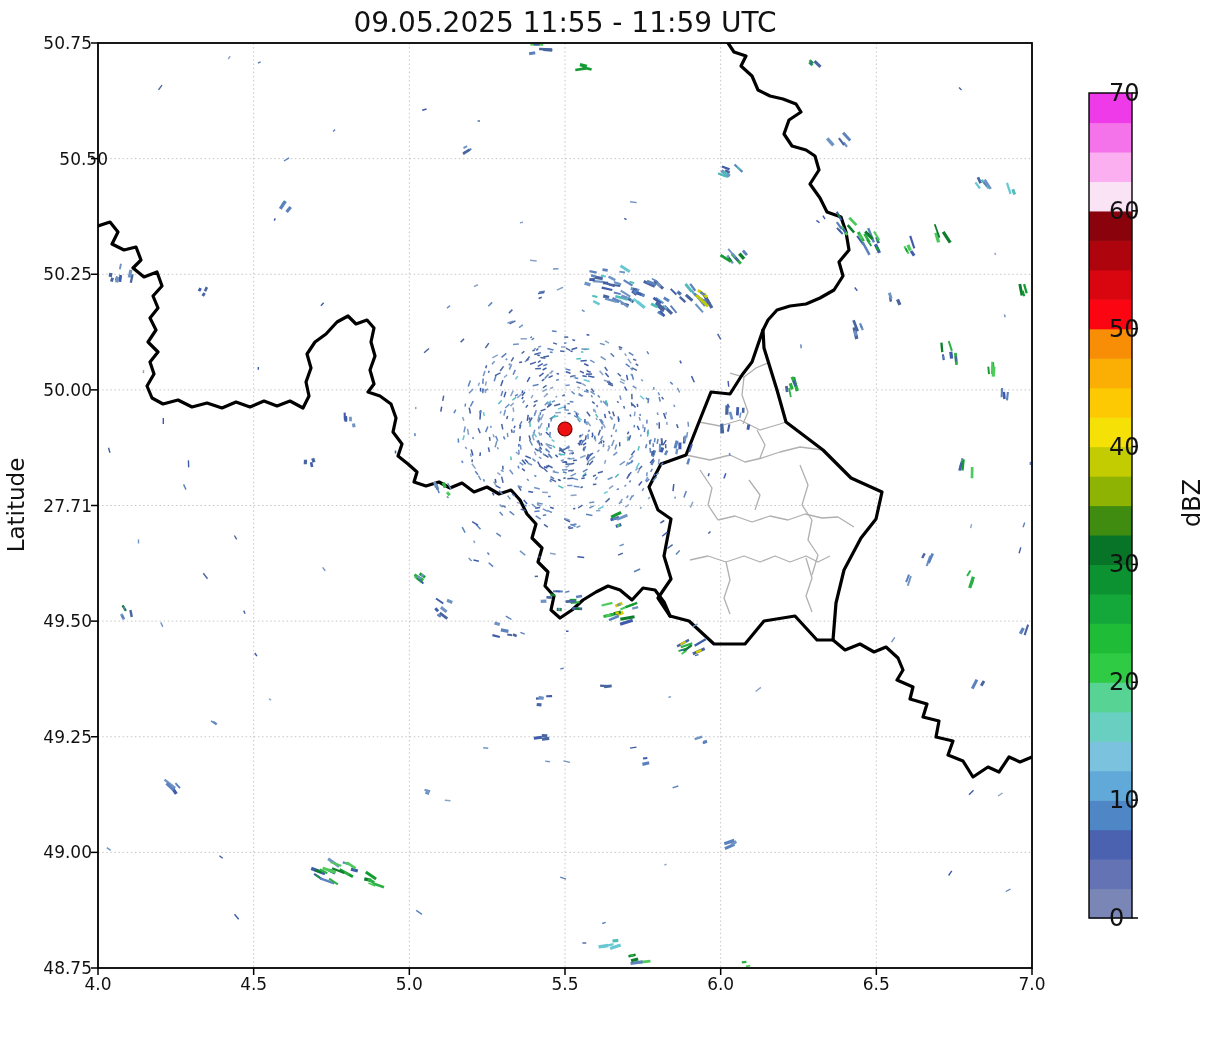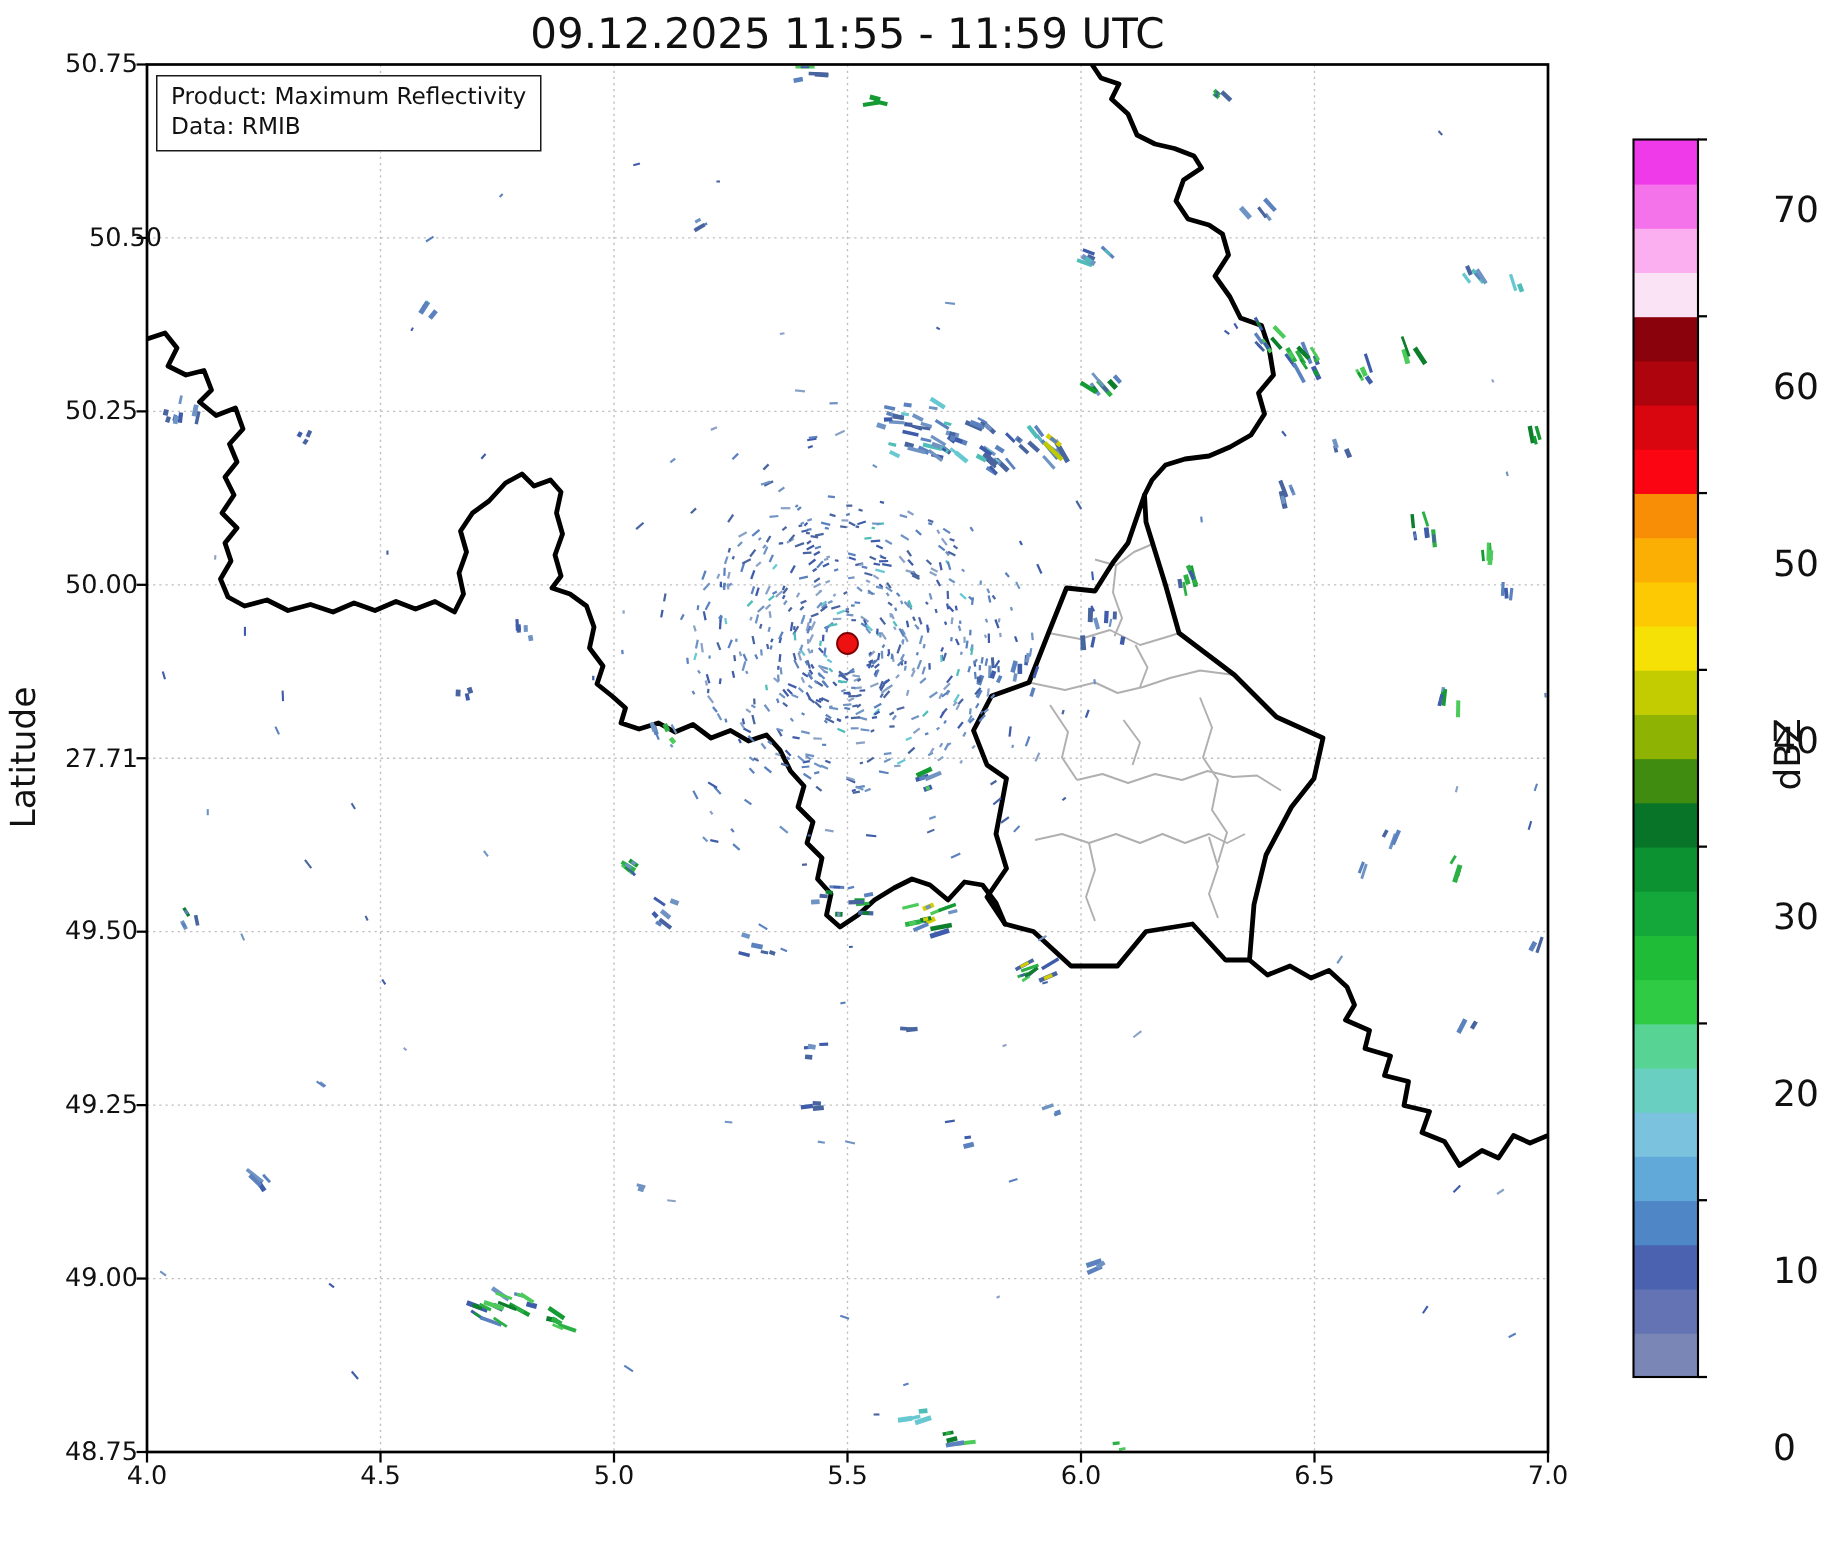--- a/index.html
+++ b/index.html
@@ -11,22 +11,22 @@
   .infobox{position:absolute;left:104px;top:50px;background:#ffffff;border:1.4px solid #1a1a1a;
            padding:3px 9px 5px 9px;font-size:15.5px;line-height:1.32;color:#111;}
   .xticklabel{position:absolute;top:974px;width:60px;margin-left:-30px;text-align:center;
               font-size:17px;color:#111;}
   .yticklabel{position:absolute;left:0px;width:92px;text-align:right;margin-top:-10px;
               font-size:17px;color:#111;}
   .axislabel-x{position:absolute;left:98px;top:1000px;width:934px;text-align:center;
                font-size:23px;color:#111;}
   .axislabel-y{position:absolute;left:16px;top:505px;transform:translate(-50%,-50%) rotate(-90deg);
                font-size:23px;color:#111;white-space:nowrap;}
-  .cbarticklabel{position:absolute;left:1182px;transform:translateY(-50%);
-                 font-size:24px;color:#111;margin-top:47px;}
+  .cbarticklabel{position:absolute;left:1109px;transform:translateY(-50%);
+                 font-size:24px;color:#111;}
   .cbarlabel{position:absolute;left:1192px;top:503px;transform:translate(-50%,-50%) rotate(-90deg);
              font-size:24px;color:#111;white-space:nowrap;}
 </style>
 </head>
 <body>
 
 <div id="figure">
   <svg id="map-svg" width="1219" height="1040">
       <defs>
         <clipPath id="plotclip">
@@ -1202,26 +1202,22 @@
         <line x1="1132" y1="800.1428571428571" x2="1138" y2="800.1428571428571" stroke="#000" stroke-width="1.5"></line>
         <line x1="1132" y1="682.2857142857143" x2="1138" y2="682.2857142857143" stroke="#000" stroke-width="1.5"></line>
         <line x1="1132" y1="564.4285714285714" x2="1138" y2="564.4285714285714" stroke="#000" stroke-width="1.5"></line>
         <line x1="1132" y1="446.5714285714286" x2="1138" y2="446.5714285714286" stroke="#000" stroke-width="1.5"></line>
         <line x1="1132" y1="328.71428571428567" x2="1138" y2="328.71428571428567" stroke="#000" stroke-width="1.5"></line>
         <line x1="1132" y1="210.8571428571429" x2="1138" y2="210.8571428571429" stroke="#000" stroke-width="1.5"></line>
         <line x1="1132" y1="93" x2="1138" y2="93" stroke="#000" stroke-width="1.5"></line>
       </g>
     </svg>
 
-  <div class="title">09.12.2025 11:55 - 11:59 UTC</div>
+  <div class="title">09.05.2025 11:55 - 11:59 UTC</div>
 
-  <div class="infobox">
-    <div>Product: Maximum Reflectivity</div>
-    <div>Data: RMIB</div>
-  </div>
 
   <div class="axislabel-y">Latitude</div>
   <div class="cbarlabel">dBZ</div>
 
   <div id="tick-labels">
       <div class="xticklabel" style="left: 98px;">4.0</div>
       <div class="xticklabel" style="left: 253.667px;">4.5</div>
       <div class="xticklabel" style="left: 409.333px;">5.0</div>
       <div class="xticklabel" style="left: 565px;">5.5</div>
       <div class="xticklabel" style="left: 720.667px;">6.0</div>

